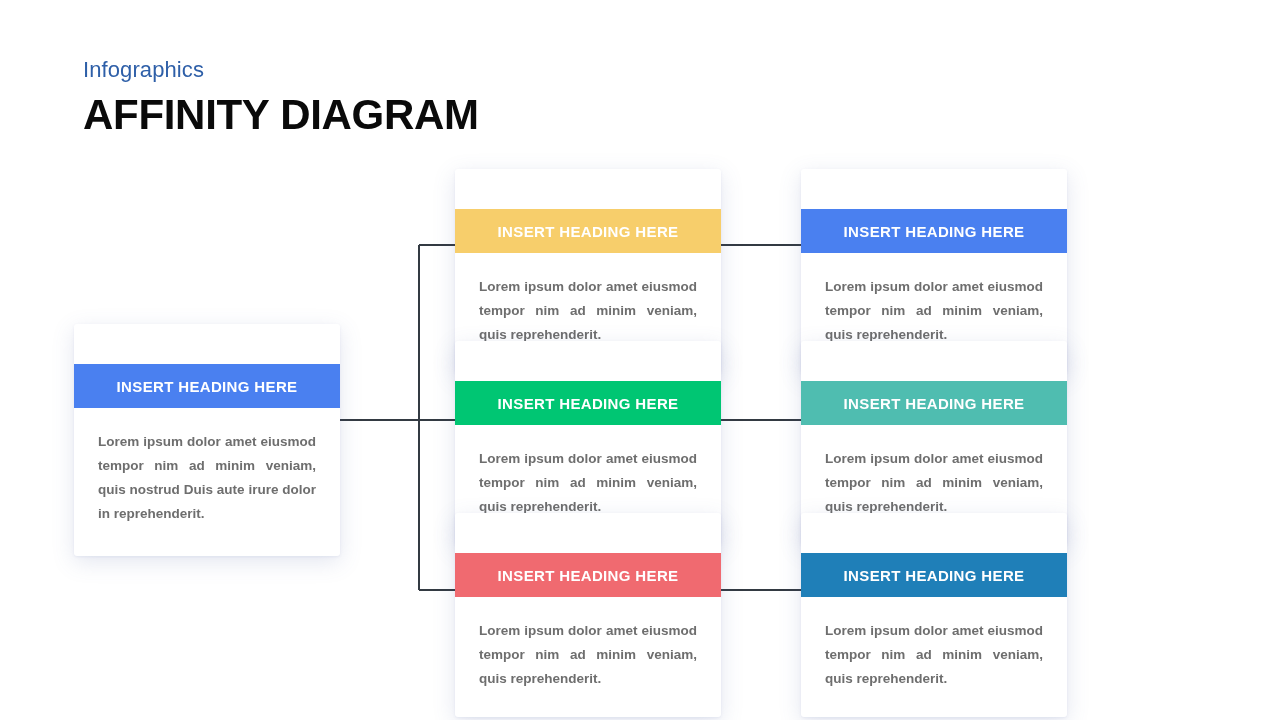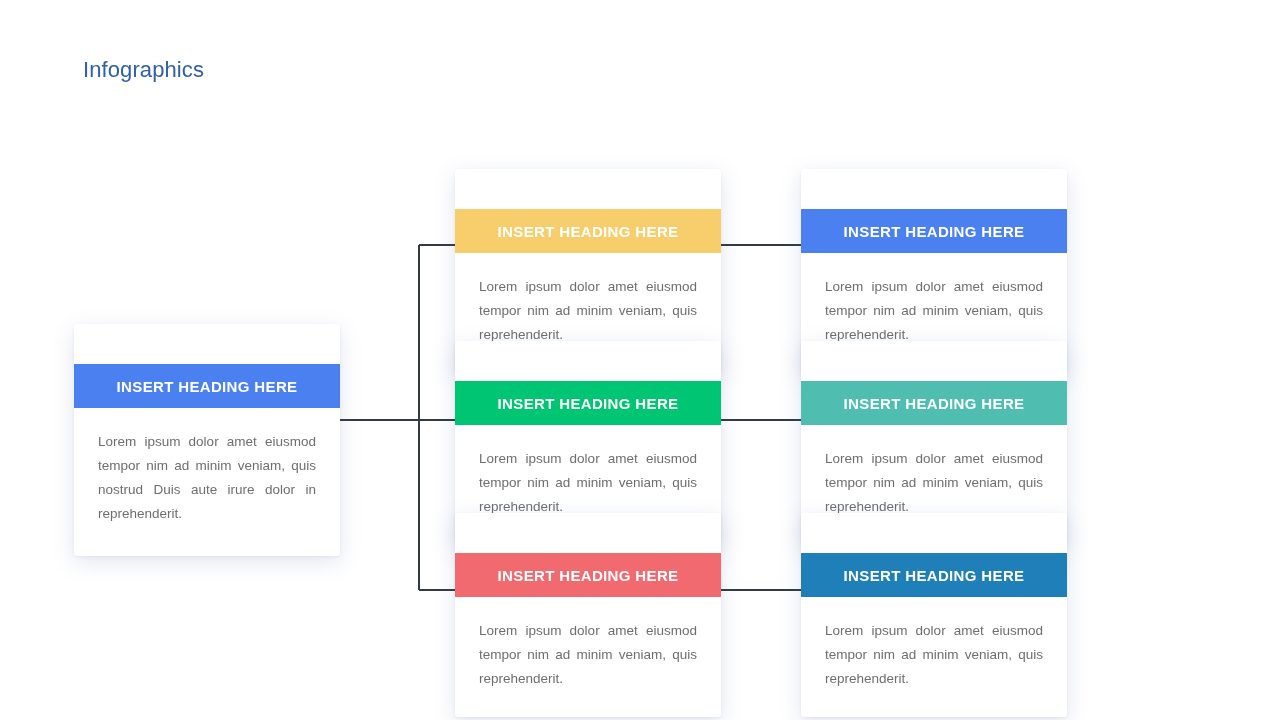--- a/index.html
+++ b/index.html
@@ -85,21 +85,21 @@
     white-space: nowrap;
     margin-top: 40px;
   }
 
   .card-body {
     padding: 22px 24px 26px 24px;
     font-size: 13.5px;
     line-height: 24px;
     color: #6e6e6e;
     text-align: justify;
-    font-weight: 400;
+    font-weight: 700;
   }
 
   
   .card.hero { left: 74px; top: 324px; width: 266px; }
   .card.hero .card-body { padding: 22px 24px 30px 24px; }
 
   
   .card.mid { left: 455px; width: 266px; }
   .card.mid-1 { top: 169px; }
   .card.mid-2 { top: 341px; }
@@ -111,20 +111,21 @@
   .card.right-2 { top: 341px; }
   .card.right-3 { top: 513px; }
 </style>
 </head>
 <body>
 
 <div id="slide">
 
   <div class="eyebrow" style="color: rgb(46, 95, 168);">Infographics</div>
 
+  <h1 class="main-title" style="color: rgb(10, 10, 10);">AFFINITY DIAGRAM</h1>
 
   <svg id="connectors" viewBox="0 0 1280 720" width="1280" height="720">
     <g id="connector-group" stroke="#333A42" stroke-width="2" stroke-linecap="butt" fill="none">
         <line x1="340" y1="420" x2="419" y2="420"></line>
         <line x1="419" y1="245" x2="419" y2="590"></line>
         <line x1="419" y1="245" x2="455" y2="245"></line>
         <line x1="419" y1="420" x2="455" y2="420"></line>
         <line x1="419" y1="590" x2="455" y2="590"></line>
         <line x1="721" y1="245" x2="801" y2="245"></line>
         <line x1="721" y1="420" x2="801" y2="420"></line>

